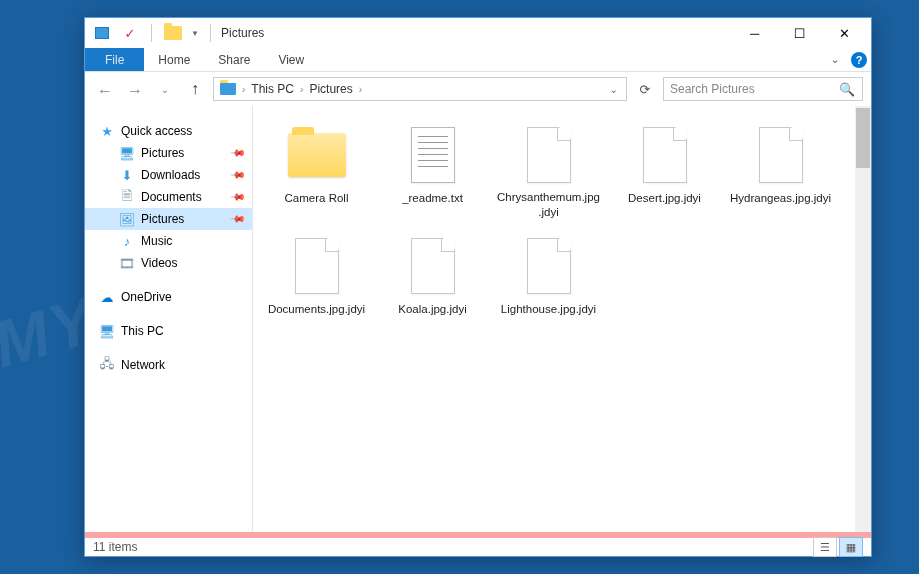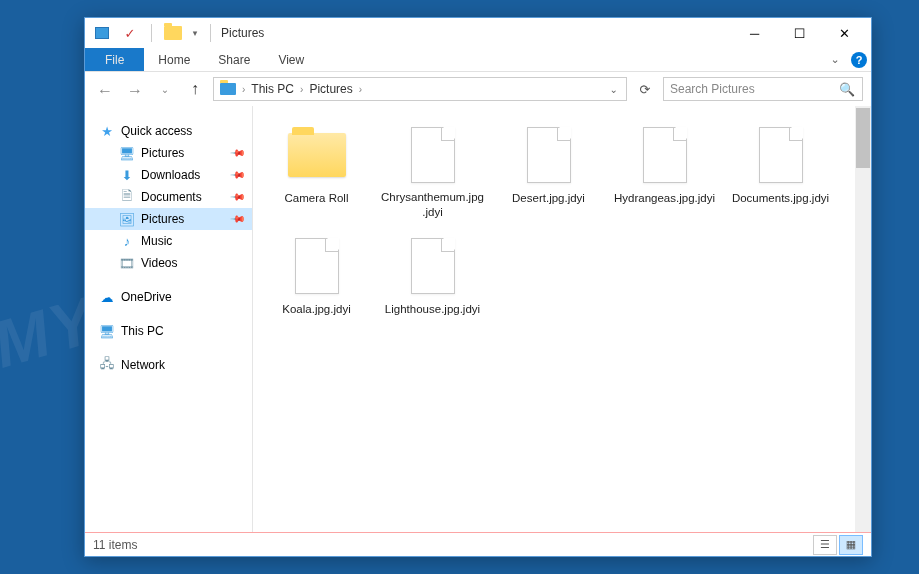--- a/index.html
+++ b/index.html
@@ -50,21 +50,21 @@
   .folder-big { width: 58px; height: 44px; background: linear-gradient(#ffe9a6, #ffd75e); border-radius: 2px; position: relative; box-shadow: 0 1px 2px rgba(0,0,0,.15); }
   .folder-big::before { content: ''; position: absolute; top: -6px; left: 4px; width: 22px; height: 8px; background: #ffd75e; border-radius: 2px 2px 0 0; }
   .file-generic { width: 44px; height: 56px; background: #fff; border: 1px solid #c9c9c9; position: relative; box-shadow: 0 1px 2px rgba(0,0,0,.06); }
   .file-generic::after { content: ''; position: absolute; top: 0; right: 0; width: 12px; height: 12px; background: #fff; border-left: 1px solid #c9c9c9; border-bottom: 1px solid #c9c9c9; }
   .file-generic::before { content: ''; position: absolute; top: -1px; right: -1px; width: 0; height: 0; border-left: 12px solid transparent; border-top: 12px solid #fff; }
   .file-text { width: 44px; height: 56px; background: #fff; border: 1px solid #b9b9b9; position: relative; box-shadow: 0 1px 2px rgba(0,0,0,.06); }
   .file-text .lines { position: absolute; top: 8px; left: 6px; right: 6px; }
   .file-text .lines div { height: 1px; background: #999; margin-bottom: 5px; }
   .scrollbar { position: absolute; right: 0; top: 0; width: 16px; height: 100%; background: #f0f0f0; }
   .scrollbar-thumb { background: #c2c2c2; width: 14px; margin: 1px; height: 60px; margin-top: 2px; }
-  .statusbar { height: 24px; border-top: 1px solid #fca5a5; display: flex; align-items: center; padding: 0 8px; font-size: 12px; color: #555; }
+  .statusbar { height: 24px; border-top: 6px solid #fca5a5; display: flex; align-items: center; padding: 0 8px; font-size: 12px; color: #555; }
   .status-spacer { flex: 1; }
   .view-toggle { width: 24px; height: 20px; border: 1px solid #ccc; display: flex; align-items: center; justify-content: center; margin-left: 2px; font-size: 11px; color: #555; cursor: pointer; }
   .view-toggle.active { background: #cde8ff; border-color: #7abdff; }
   .watermark { position: absolute; font-size: 66px; font-weight: 700; color: rgba(120,160,200,.18); transform: rotate(-16deg); left: -20px; top: 200px; letter-spacing: 2px; pointer-events: none; white-space: nowrap; font-style: italic; }
 </style>
 </head>
 <body>
 
 <div class="watermark">MYANTISPYWARE.COM</div>
 
@@ -185,20 +185,35 @@
     <div class="main">
       <div class="items-grid" id="items-grid">
           <div class="item">
             <div class="item-icon">
               <div class="folder-big"></div>
             </div>
             <div class="item-label">Camera Roll</div>
           </div>
           <div class="item">
             <div class="item-icon">
+              <div class="file-text">
+                <div class="lines">
+                  <div></div>
+                  <div></div>
+                  <div></div>
+                  <div></div>
+                  <div></div>
+                  <div></div>
+                </div>
+              </div>
+            </div>
+            <div class="item-label">_readme.txt</div>
+          </div>
+          <div class="item">
+            <div class="item-icon">
               <div class="file-generic"></div>
             </div>
             <div class="item-label">Chrysanthemum.jpg.jdyi</div>
           </div>
           <div class="item">
             <div class="item-icon">
               <div class="file-generic"></div>
             </div>
             <div class="item-label">Desert.jpg.jdyi</div>
           </div>

